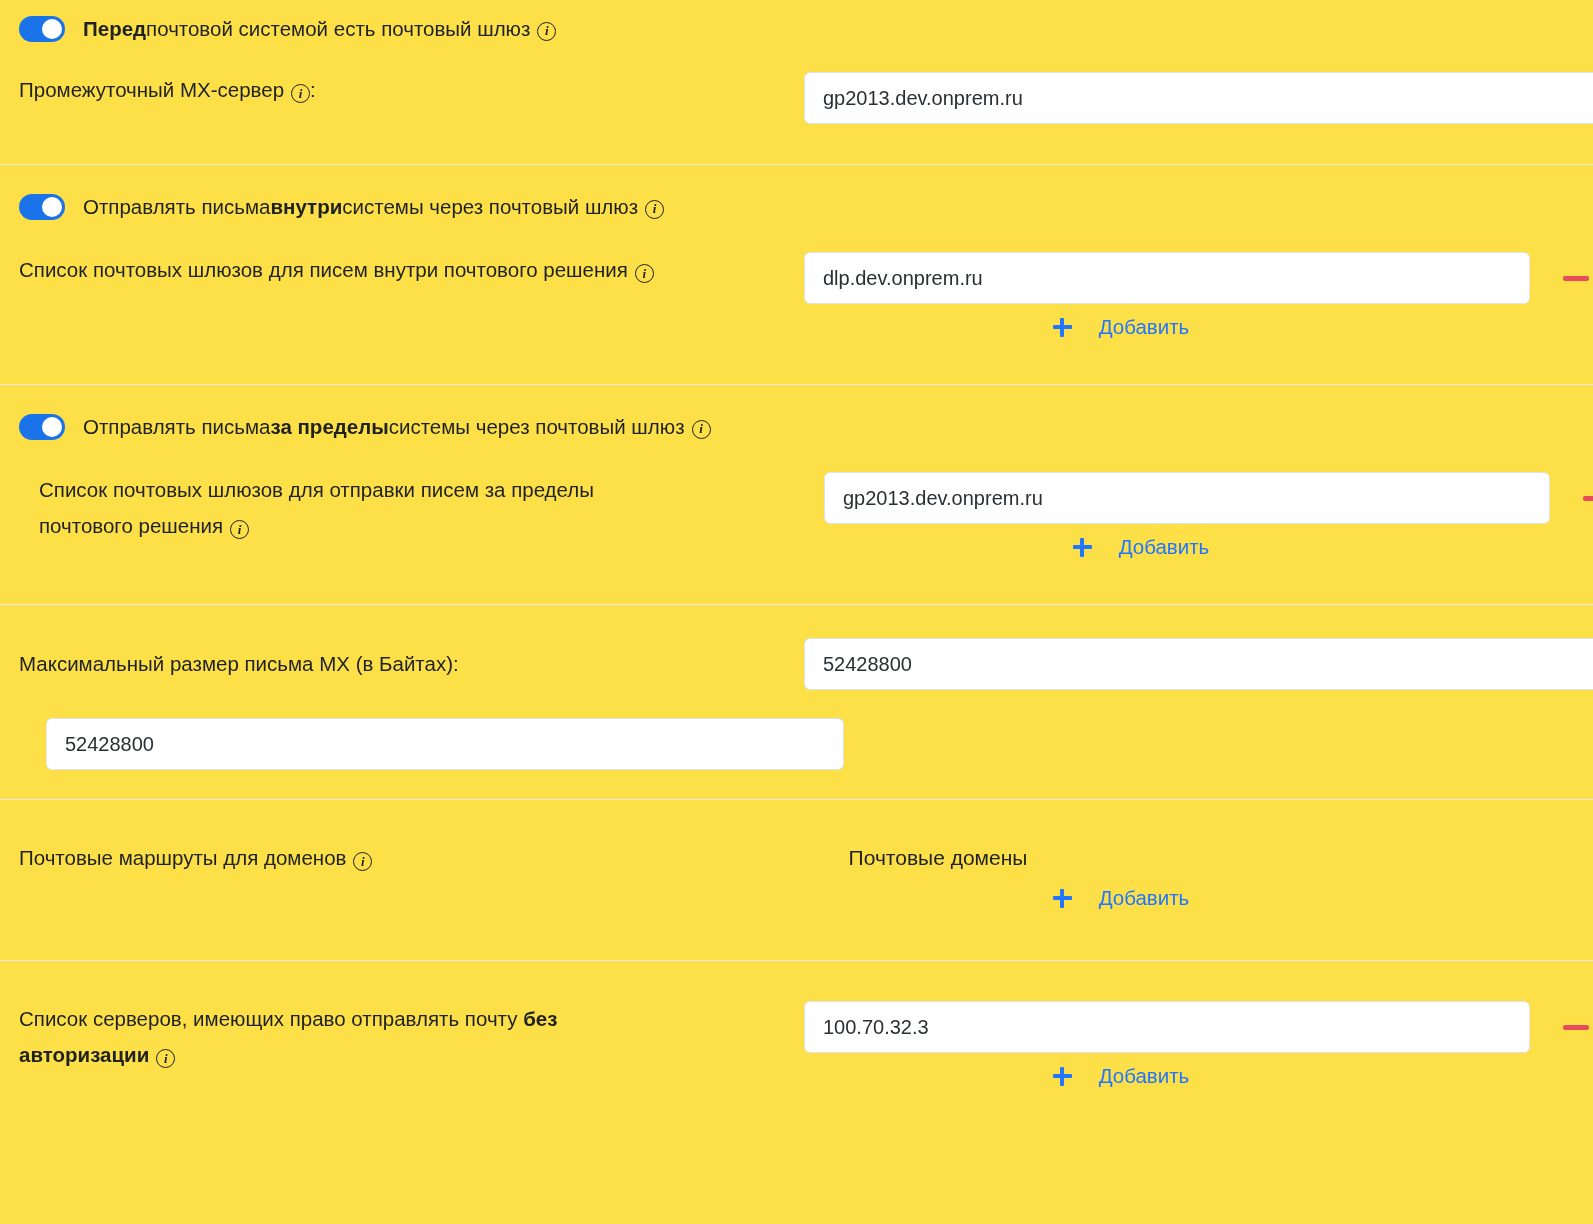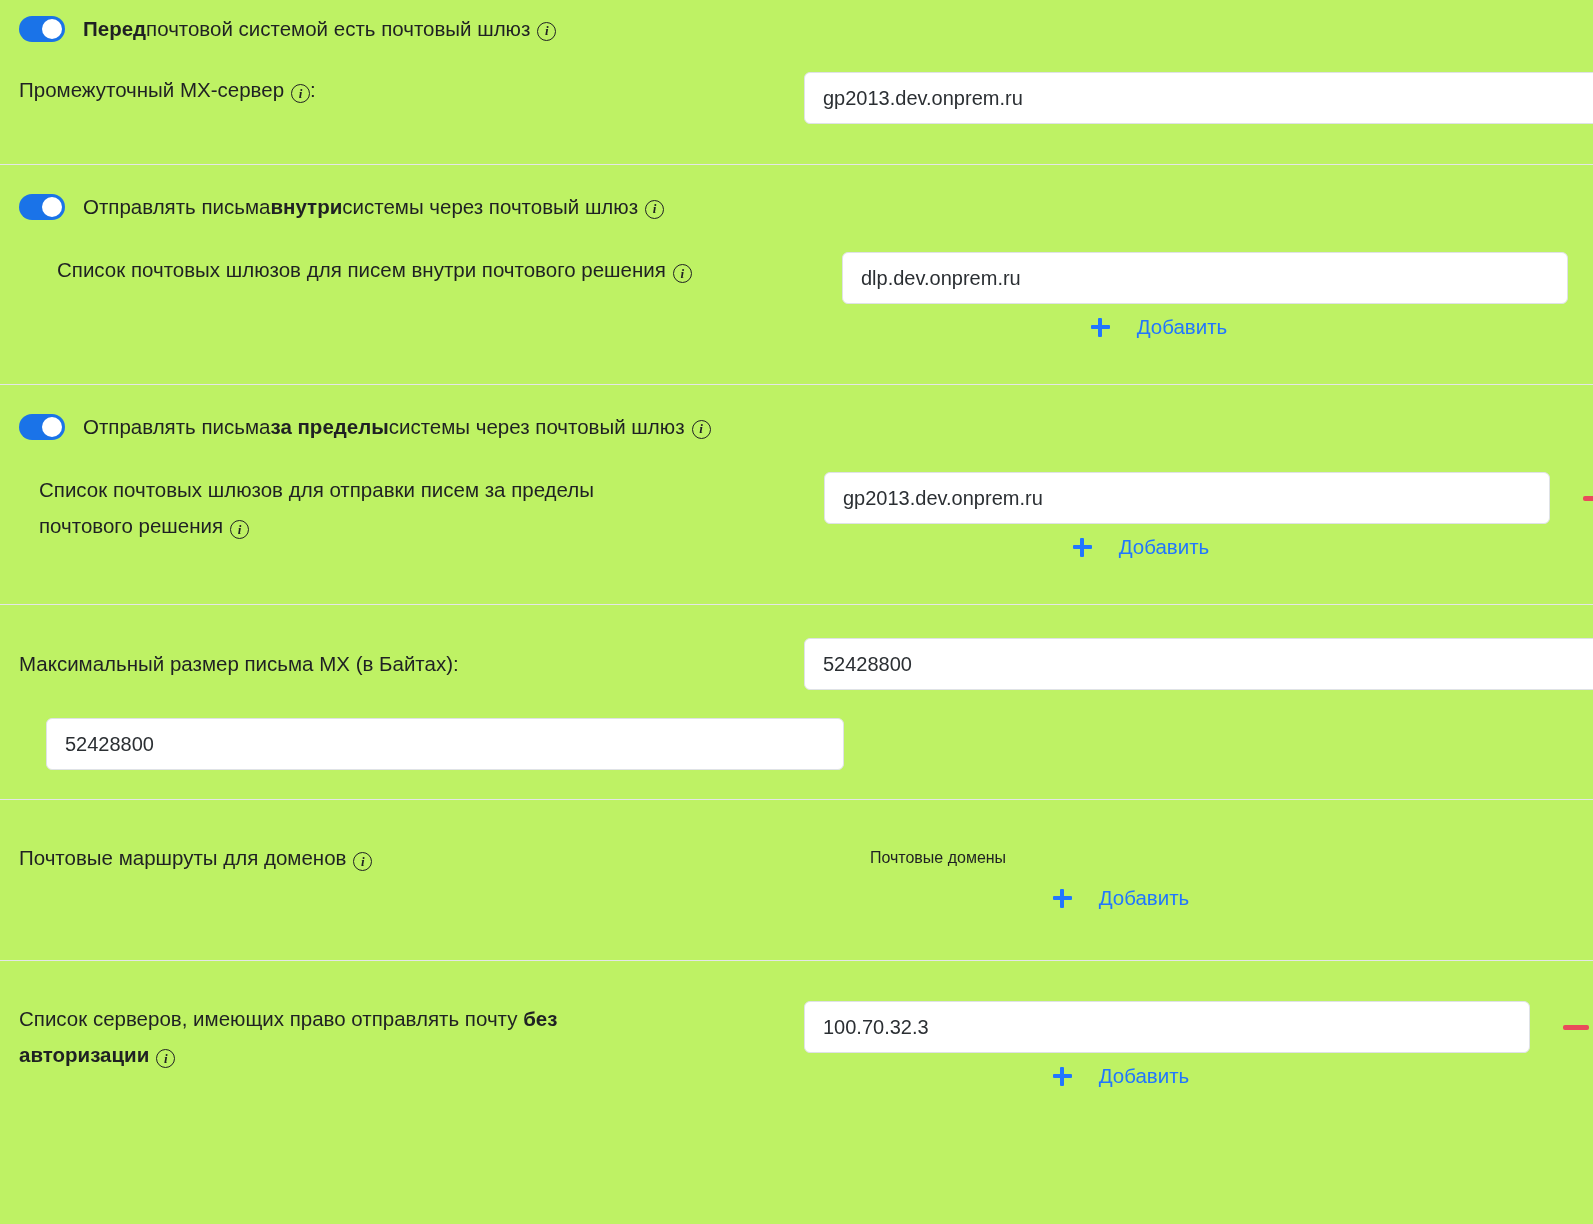--- a/index.html
+++ b/index.html
@@ -14,21 +14,21 @@
     height: 1224px;
     font-family: "Liberation Sans", sans-serif;
     color: #202124;
     overflow: hidden;
   }
 
   .page {
     position: relative;
     width: 1593px;
     height: 1224px;
-    background: #bef264;
+    background: #fde047;
   }
 
   
   .section {
     position: relative;
     padding: 0;
   }
   .divider {
     height: 1px;
     background: #e4e6e8;
@@ -197,21 +197,21 @@
     display: flex;
     justify-content: flex-start;
   }
 
   
   .routes-head {
     display: flex;
     align-items: flex-start;
   }
   .col-head {
-    font-size: 16px;
+    font-size: 21px;
     color: #1f2123;
     text-align: center;
     line-height: 36px;
   }
   .col-head.domains  { width: 360px; }
   .col-head.gateways { width: 360px; }
 </style>
 </head>
 <body>
 
@@ -255,21 +255,21 @@
       <div class="toggle-label">
         <span>Отправлять письма </span>
           <b>внутри</b>
           <span> системы через почтовый шлюз</span>
         <span class="info-icon">
             <span>i</span>
           </span>
       </div>
     </div>
 
-    <div class="row" style="margin-top:21px;padding-left:38px;">
+    <div class="row" style="margin-top:21px;">
       <div class="label-col">
         <span class="field-label"><span>Список почтовых шлюзов для писем внутри почтового решения</span><span class="info-icon">
               <span>i</span>
             </span></span>
       </div>
       <div class="field-col" style="flex-direction:column;">
         <div style="display:flex; align-items:flex-start;">
           <input class="text-input short" type="text" value="dlp.dev.onprem.ru" style="">
           <button class="minus-btn">
             <span class="bar"></span>

